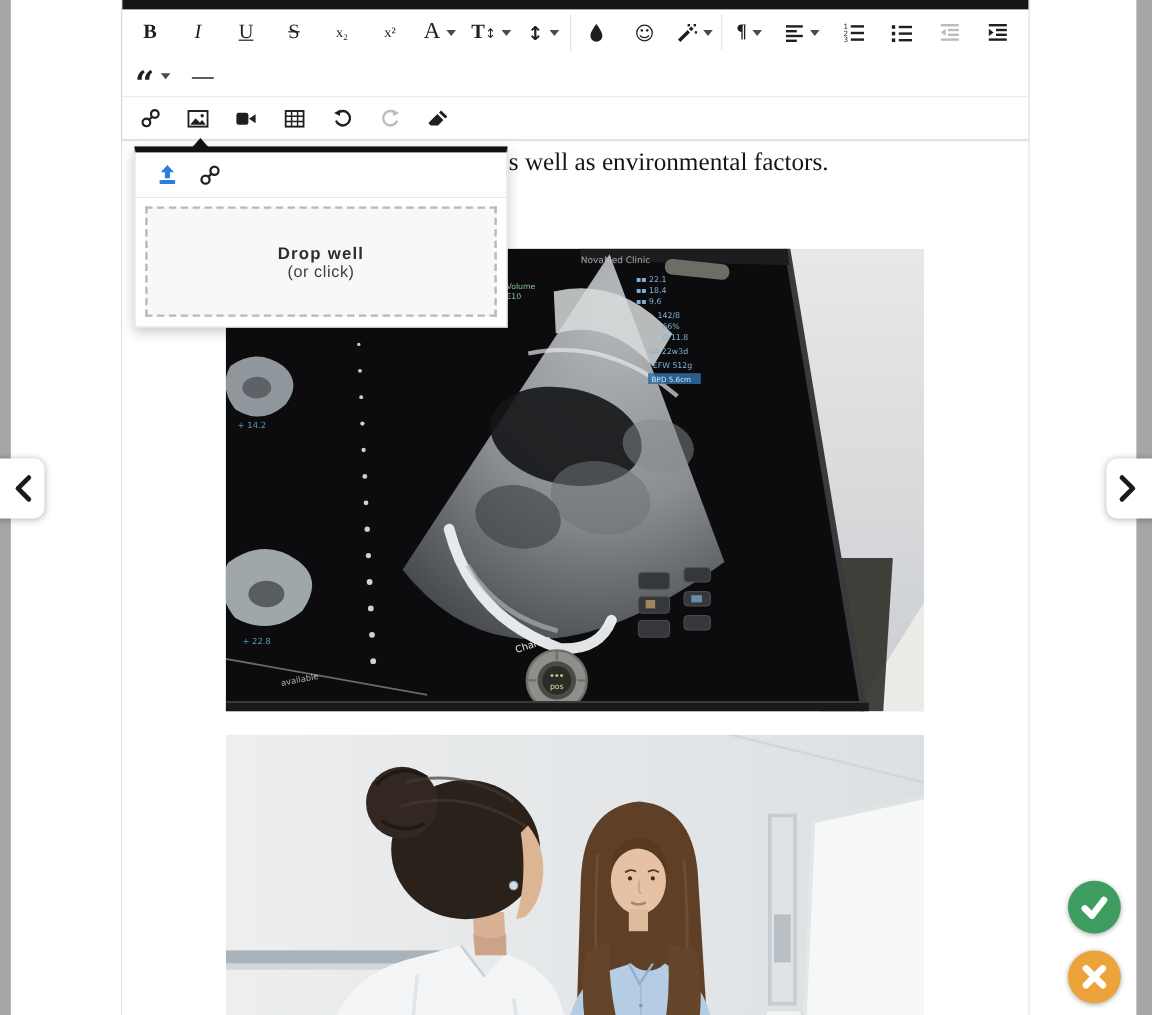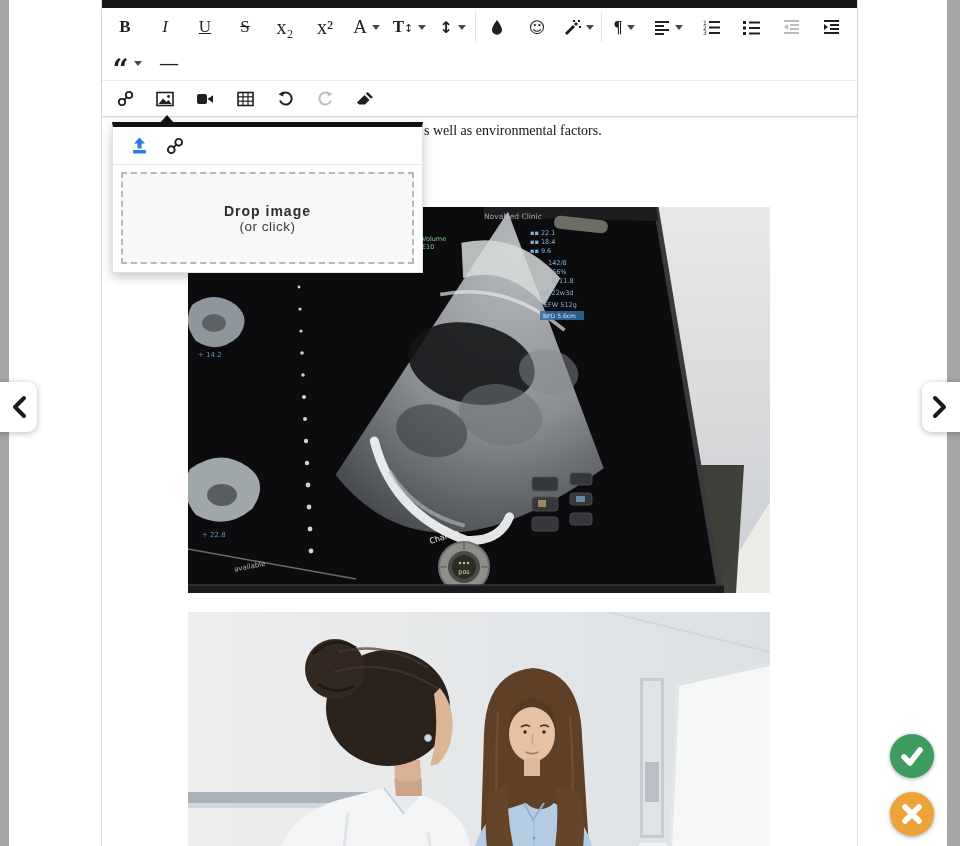--- a/index.html
+++ b/index.html
@@ -37,36 +37,36 @@
   .tb-btn.disabled { color: #bcbcbc; cursor: default; }
   .tb-sep { width: 1px; height: 30px; background: #e3e3e3; margin: 0 1px; }
   .caret {
     width: 0; height: 0; border-left: 4px solid transparent; border-right: 4px solid transparent;
     border-top: 5px solid #4a4a4a; margin-left: 5px; flex: 0 0 auto;
   }
   .lb-b { font-weight: bold; }
   .lb-i { font-style: italic; }
   .lb-u { text-decoration: underline; }
   .lb-s { text-decoration: line-through; }
-  .lb-sub, .lb-sup { font-size: 20px; }
+  .lb-sub, .lb-sup { font-size: 12px; }
   .lb-a { font-size: 19px; }
   .lb-t { font-size: 17px; font-weight: bold; font-family: "Liberation Serif", serif; }
   .lb-t .tiny { font-size: 11px; font-family: "DejaVu Sans", sans-serif; font-weight: normal; }
   .lb-arrows { font-family: "DejaVu Sans", sans-serif; font-size: 16px; font-weight: bold; }
   .lb-para { font-weight: bold; font-size: 16px; }
   .lb-smiley { font-family: "DejaVu Sans", sans-serif; font-size: 16px; }
   .lb-quote { font-family: "DejaVu Serif", serif; font-weight: bold; font-size: 28px; line-height: 10px; transform: translateY(7px); }
   .lb-hr { font-weight: bold; font-size: 18px; }
   .icon-svg { display: block; }
 
   
   .doc-area { left: 102px; top: 118px; width: 755px; height: 728px; background: #fff; }
   .doc-text {
     position: absolute; left: 322px; top: 5px;
-    font-family: "Liberation Serif", serif; font-size: 14px; color: #141414; white-space: nowrap;
+    font-family: "Liberation Serif", serif; font-size: 21px; color: #141414; white-space: nowrap;
   }
   .doc-img { position: absolute; left: 86px; width: 582px; overflow: hidden; }
   .doc-img svg { display: block; }
   .img1 { top: 89px; height: 386px; }
   .img2 { top: 494px; height: 386px; }
 
   
   .img-panel {
     left: 112px; top: 122px; width: 311px; background: #fff;
     border: 1px solid #e2e2e2; border-top: 5px solid #111;
@@ -480,21 +480,21 @@
     </button>
     <button class="panel-tab">
       <svg width="18" height="18" viewBox="0 0 17 17">
         <circle cx="5" cy="12" r="3.2" fill="none" stroke="currentColor" stroke-width="1.8"></circle>
         <circle cx="12" cy="5" r="3.2" fill="none" stroke="currentColor" stroke-width="1.8"></circle>
         <line x1="6.8" y1="10.2" x2="10.2" y2="6.8" stroke="currentColor" stroke-width="1.8"></line>
       </svg>
     </button>
   </div>
   <div class="dropzone">
-    <div class="dz-title">Drop image</div>
+    <div class="dz-title">Drop well</div>
     <div class="dz-sub">(or click)</div>
   </div>
 </div>
 
 <button class="abs nav-btn nav-prev">
   <svg width="16" height="24" viewBox="0 0 16 24">
     <polyline points="13,3 4,12 13,21" fill="none" stroke="#1a1a1a" stroke-width="4" stroke-linecap="round" stroke-linejoin="round"></polyline>
   </svg>
 </button>
 <button class="abs nav-btn nav-next">

